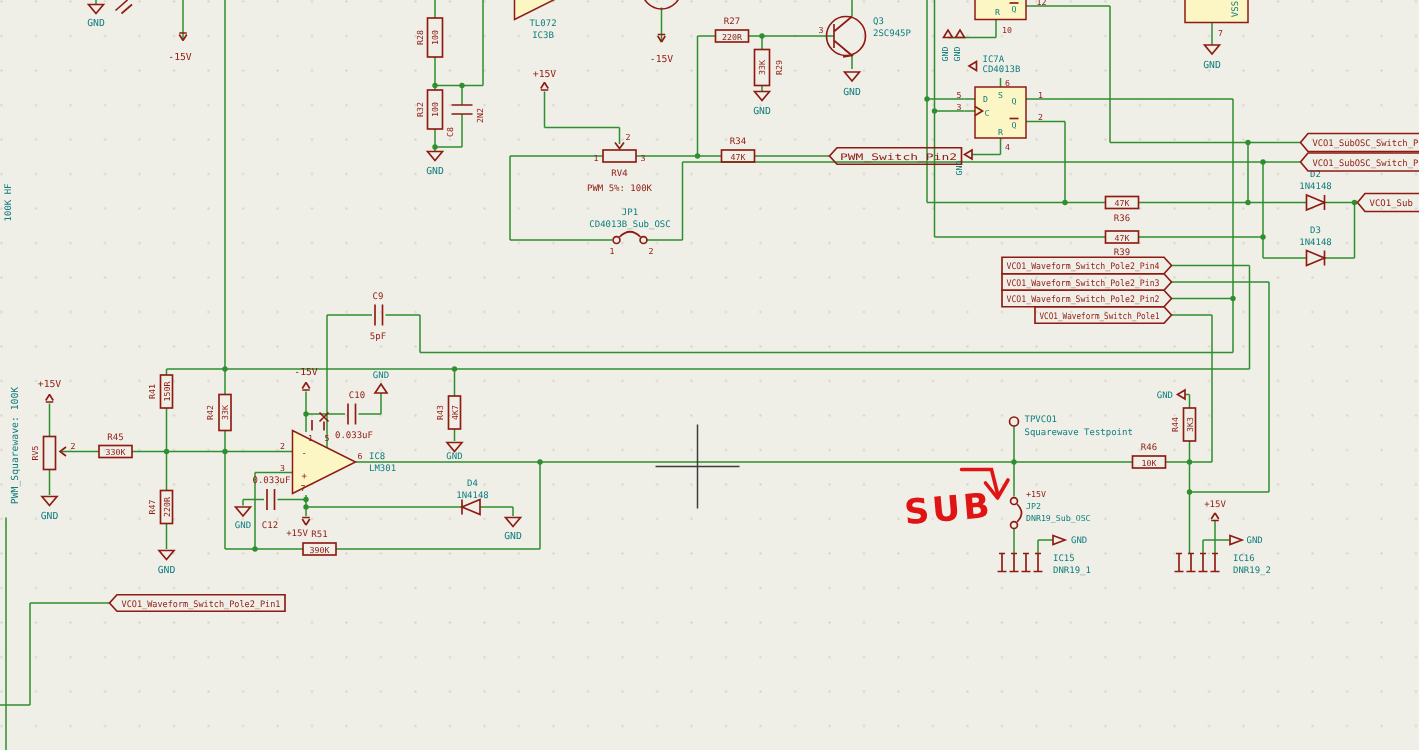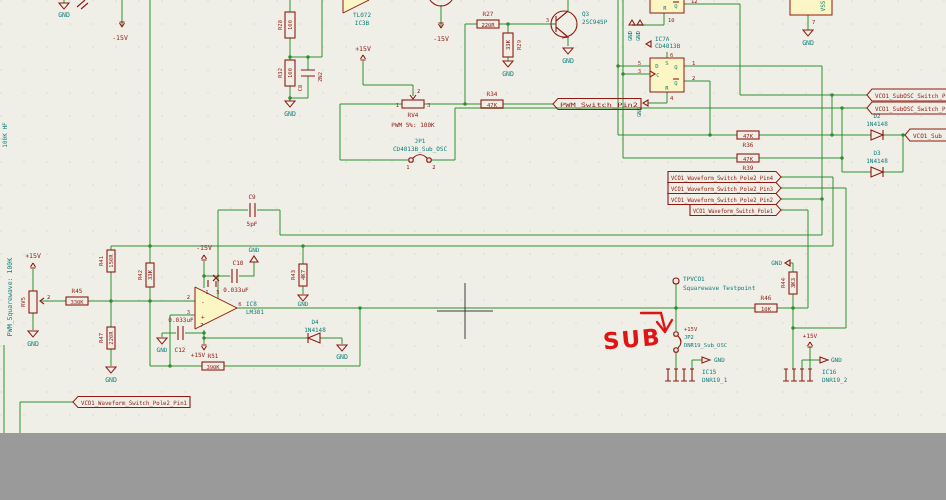--- a/index.html
+++ b/index.html
@@ -1,16 +1,16 @@
 <!DOCTYPE html>
 <html><head>
 <meta charset="utf-8">
 <style>
   html,body{margin:0;padding:0;background:#9a9a9a;}
-  #stage{position:relative;width:946px;height:433px;overflow:hidden;background:#15803d;}
+  #stage{position:relative;width:946px;height:500px;overflow:hidden;background:#15803d;}
   svg{display:block}
   text{font-family:"DejaVu Sans Mono","Liberation Mono",monospace;text-anchor:middle;}
   .w{stroke:#2e8f2e;stroke-width:1;fill:none}
   .cmp{stroke:#8e1a12;stroke-width:1.1;fill:none}
   .cmpf{stroke:#8e1a12;stroke-width:1;fill:#fcf6c5}
   .dot{fill:#2e8f2e;stroke:none}
   .rt{fill:#8e1a12}
   .tt{fill:#0f7e7e}
   .f5{font-size:5.5px}.f6{font-size:6px}.f65{font-size:6.5px}
   .ts{text-anchor:start}.te{text-anchor:end}

